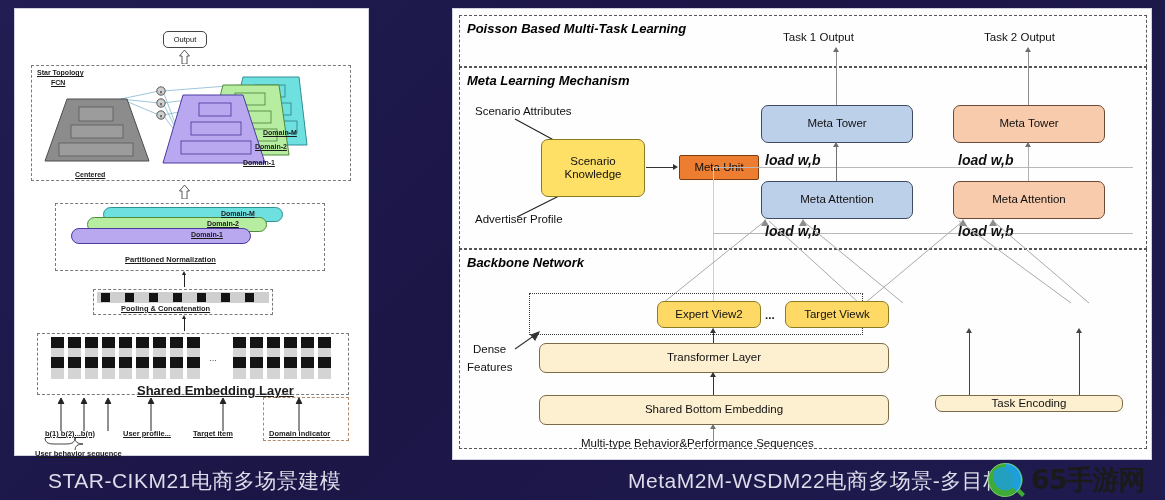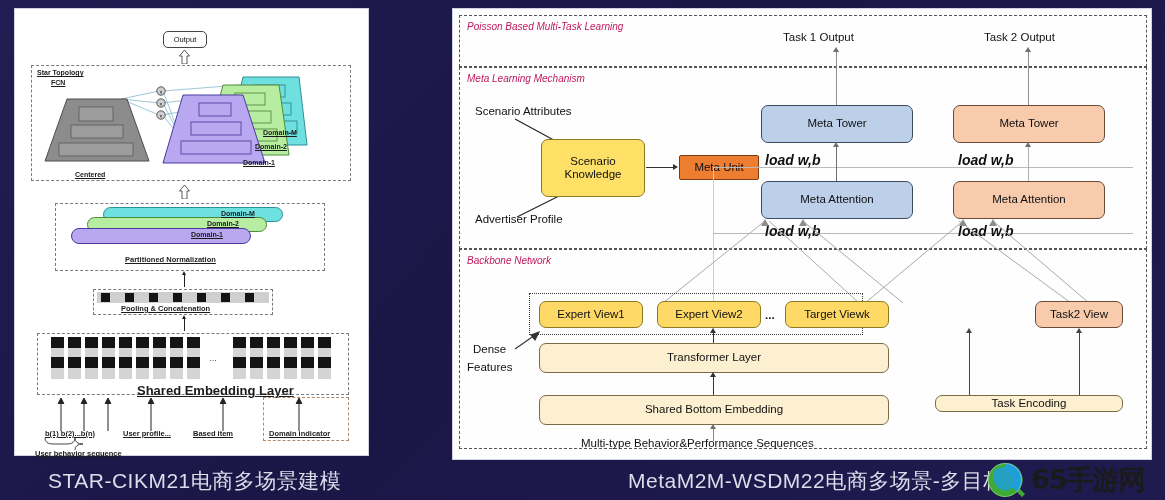--- a/index.html
+++ b/index.html
@@ -42,22 +42,22 @@
   .pnbar { position: absolute; border: 1px solid #5a5a9a; border-radius: 9px; }
   .embcell { position: absolute; background: #141414; }
   .thinarrow { position: absolute; background: #222; width: 1px; }
   .arrowhead { position: absolute; width: 0; height: 0;
                border-left: 2.5px solid transparent; border-right: 2.5px solid transparent;
                border-bottom: 4px solid #222; }
 
   
   #right-inner { position: absolute; inset: 0; background: #fefefe; }
   .sect { position: absolute; border: 1px dashed #555; }
-  .sect-title { position: absolute; font-style: italic; font-weight: normal;
-                font-size: 10px; color: #be185d; white-space: nowrap; }
+  .sect-title { position: absolute; font-style: italic; font-weight: bold;
+                font-size: 13px; color: #000000; white-space: nowrap; }
   .rbox { position: absolute; border-radius: 7px; border: 1.2px solid #3a3a3a;
           display: flex; align-items: center; justify-content: center;
           font-size: 11.5px; color: #101010; text-align: center; line-height: 1.15; }
   .rbox.sq { border-radius: 2px; }
   .rlabel { position: absolute; font-size: 11.5px; color: #111; white-space: nowrap; }
   .rlabel.it { font-style: italic; font-weight: bold; font-size: 14px; }
   .vline { position: absolute; background: #8d8d8d; width: 1.3px; }
   .hline { position: absolute; background: #b9b9b9; height: 1px; }
   .dotbox { position: absolute; border: 1.4px dotted #3a3a3a; }
   .ahead-up { position: absolute; width:0; height:0;
@@ -232,21 +232,21 @@
             <polygon points="114,1 111.2,6.5 116.8,6.5"></polygon>
           <line x1="186" y1="34" x2="186" y2="6"></line>
             <polygon points="186,1 183.2,6.5 188.8,6.5"></polygon>
           <line x1="262" y1="34" x2="262" y2="6"></line>
             <polygon points="262,1 259.2,6.5 264.8,6.5"></polygon>
         </g>
       </svg>
 
       <div class="ltext b" style="left:30px;top:420px;font-size:7.5px;">b(1)  b(2)...b(n)</div>
       <div class="ltext b" style="left:108px;top:420px;font-size:7.5px;">User profile...</div>
-      <div class="ltext b" style="left:178px;top:420px;font-size:7.5px;">Based item</div>
+      <div class="ltext b" style="left:178px;top:420px;font-size:7.5px;">Target item</div>
       <div class="dbox" style="left:248px;top:388px;width:86px;height:44px;border-color:#b08a6a;"></div>
       <div class="ltext b" style="left:254px;top:420px;font-size:7.5px;">Domain indicator</div>
       <svg style="position:absolute;left:16px;top:429px;" width="100" height="12" viewBox="0 0 100 12">
         <path d="M14 0 Q14 6 22 6 L36 6 Q44 6 44 0 Q44 6 52 6 Q44 6 44 12" fill="none" stroke="#333" stroke-width="0.9"></path>
       </svg>
       <div class="ltext b" style="left:20px;top:440px;font-size:7.5px;">User behavior sequence</div>
     </div>
   </div>
 
   <div id="right-panel" class="panel">
@@ -334,34 +334,28 @@
         </g>
         <g fill="#8c8c8c">
           <polygon points="192,2 188,9 196,9"></polygon>
           <polygon points="230,2 226,9 234,9"></polygon>
           <polygon points="390,2 386,9 394,9"></polygon>
           <polygon points="420,2 416,9 424,9"></polygon>
         </g>
       </svg>
 
       <div class="dotbox" style="left:76px;top:284px;width:334px;height:42px;"></div>
-      <div class="rbox" style="left:86px;top:292px;width:104px;height:27px;background:#ffd966;border-color:#8a7a20;">
-        <span>Expert View1</span>
-      </div>
       <div class="rbox" style="left:204px;top:292px;width:104px;height:27px;background:#ffd966;border-color:#8a7a20;">
         <span>Expert View2</span>
       </div>
       <div class="rlabel" style="left:312px;top:300px;font-weight:bold;">...</div>
       <div class="rbox" style="left:332px;top:292px;width:104px;height:27px;background:#ffd966;border-color:#8a7a20;">
         <span>Target Viewk</span>
       </div>
 
-      <div class="rbox" style="left:582px;top:292px;width:88px;height:27px;background:#f8cbad;border-color:#6b4a36;">
-        <span>Task2 View</span>
-      </div>
 
       <div class="rlabel" style="left:20px;top:334px;">Dense</div>
       <div class="rlabel" style="left:14px;top:352px;">Features</div>
       <svg style="position:absolute;left:58px;top:320px;" width="34" height="22" viewBox="0 0 34 22">
         <g stroke="#333" stroke-width="1.1" fill="#333">
           <line x1="4" y1="20" x2="24" y2="6"></line>
             <polygon points="28,3 20,6 24,11"></polygon>
         </g>
       </svg>
 

